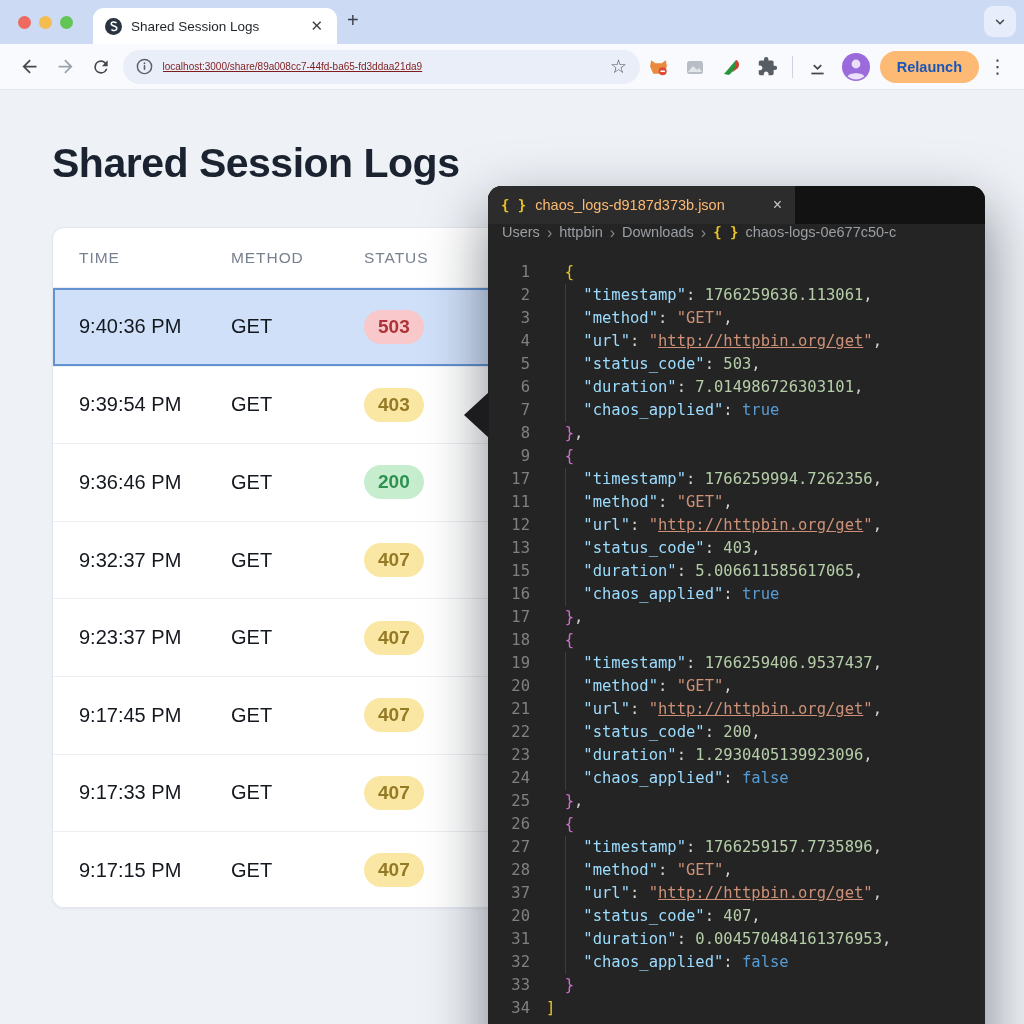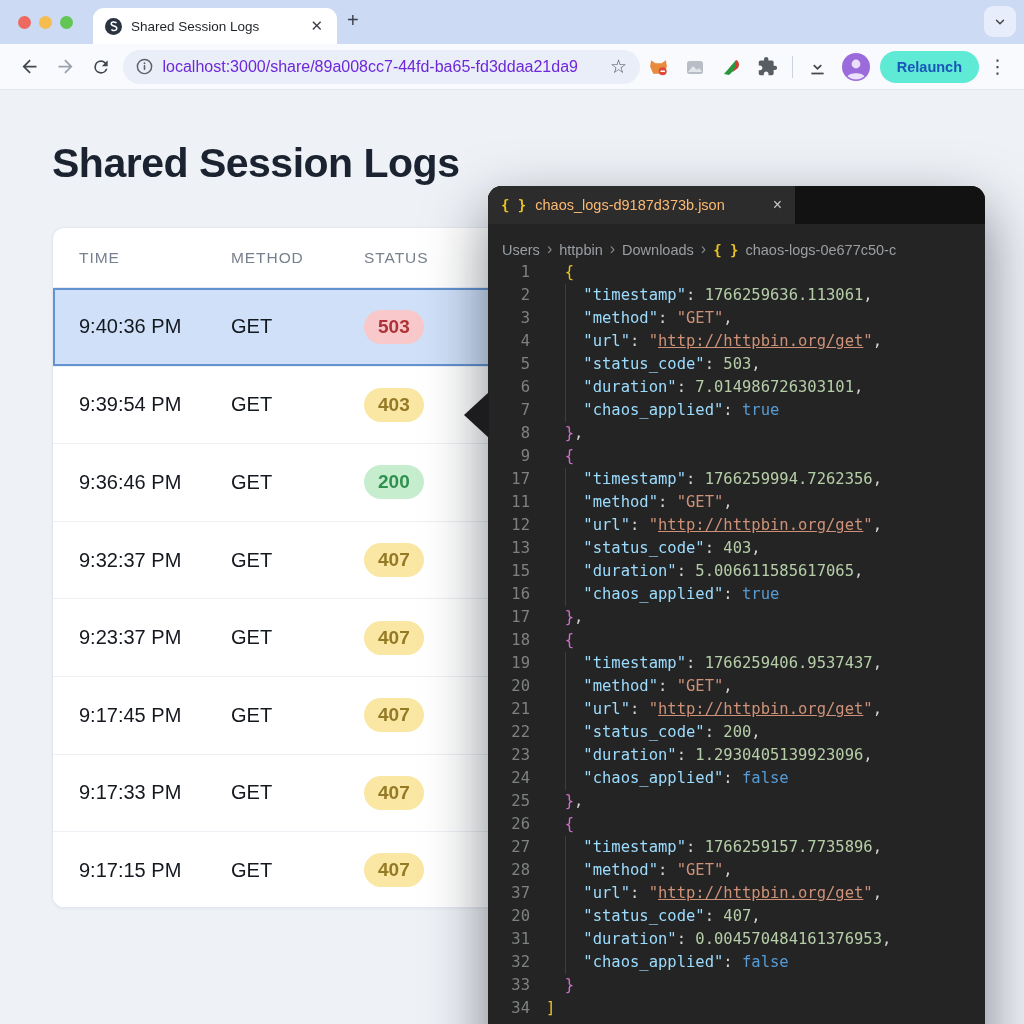--- a/index.html
+++ b/index.html
@@ -18,26 +18,26 @@
   .tab-close { font-size:15px; color:#40454b; cursor:default; padding:0 2px; }
   .newtab { position:absolute; left:347px; top:10px; font-size:20px; color:#3a3f47; line-height:1; }
   .strip-chev { position:absolute; right:8px; top:6px; width:32px; height:31px; border-radius:9px;
     background:#e7edfa; display:flex; align-items:center; justify-content:center; }
 
   .toolbar { height:46px; background:#f8fafd; display:flex; align-items:center; padding:0 12px;
     border-bottom:1px solid #e2e6ec; }
   .navbtn { width:24px; height:24px; margin:0 6px; display:flex; align-items:center; justify-content:center; }
   .urlbar { width:528px; height:34px; margin-left:4px; background:#e9eef8; border-radius:17px;
     display:flex; align-items:center; padding:0 13px; gap:10px; }
-  .url-text { font-size:16px; color:#6d28d9; white-space:nowrap; overflow:hidden; flex:1; }
+  .url-text { font-size:10px; color:#7f1d1d; white-space:nowrap; overflow:hidden; flex:1;text-decoration:underline; }
   .star { font-size:19px; color:#4a4f55; line-height:1; }
   .ext { width:23px; height:23px; margin:0 7px; display:flex; align-items:center; justify-content:center; }
   .tb-sep { width:1px; height:22px; background:#cdd4df; margin:0 6px; }
   .avatar { width:28px; height:28px; margin:0 6px; }
-  .relaunch { height:32px; padding:0 17px; margin:0 4px; border-radius:16px; background:#5eead4;
+  .relaunch { height:32px; padding:0 17px; margin:0 4px; border-radius:16px; background:#fdba74;
     color:#1a56b8; font-size:14.5px; font-weight:600; display:flex; align-items:center; border:none; }
   .dots { font-size:19px; color:#43484d; margin:0 5px; letter-spacing:0; }
 
   
   .page { position:relative; height:934px; background:#eef1f6; }
   .h1 { padding:50px 0 0 52px; font-size:41px; font-weight:700; color:#1b2330; letter-spacing:-0.5px; }
   .card { position:absolute; left:52px; top:137px; width:920px; height:681px; background:#fff;
     border:1px solid #e3e8f0; border-radius:12px; box-shadow:0 1px 3px rgba(16,24,40,.05); overflow:hidden; }
   .thead { height:60px; display:flex; align-items:center; padding-left:26px;
     border-bottom:1px solid #e8ebf1; color:#77808f; font-size:15.5px; letter-spacing:.06em; }
@@ -57,21 +57,21 @@
     background:var(--panel-bg,#242424); border-radius:14px;
     box-shadow:0 24px 60px rgba(10,16,28,.5); z-index:5; }
   .tail { position:absolute; left:-24px; top:206px; width:25px; height:46px; background:#1c1c1e;
     -webkit-clip-path:polygon(100% 0,0 50%,100% 100%); clip-path:polygon(100% 0,0 50%,100% 100%); }
   .ptabbar { height:38px; background:#121212; border-radius:14px 14px 0 0; display:flex; overflow:hidden; }
   .ptab { width:307px; background:#2c2c2c; display:flex; align-items:center; padding:0 13px; gap:9px; }
   .brace-ico { font-family:"DejaVu Sans Mono", monospace; font-weight:bold; font-size:14px;
     color:var(--code-gold,#e9c326); }
   .ptab-name { font-size:14.5px; color:#fdba74; white-space:nowrap; }
   .ptab-close { margin-left:auto; color:#c9c9c9; font-size:16px; line-height:1; }
-  .breadcrumb { height:34px; display:flex; align-items:flex-end; gap:7px; padding:0 14px;
+  .breadcrumb { height:34px; display:flex; align-items:flex-start; gap:7px; padding:0 14px;
     color:#9a9fa4; font-size:14.5px; white-space:nowrap; overflow:hidden; }
   .bc-sep { color:#84898e; font-size:16px; }
   .code { font-family:"DejaVu Sans Mono", monospace; font-size:15.5px; line-height:23px; padding-top:3px;
     overflow:hidden; height:808px; }
   .cline { display:flex; }
   .ln { width:42px; flex:none; text-align:right; color:#7e8082; user-select:none; }
   .ct { margin-left:16px; white-space:pre; position:relative; }
   .guide { position:absolute; left:2ch; top:0; bottom:0; width:1px; background:#3d3d3d; }
   .tk-k { color:var(--code-key,#9cdcfe); }
   .tk-p { color:#d4d4d4; }

